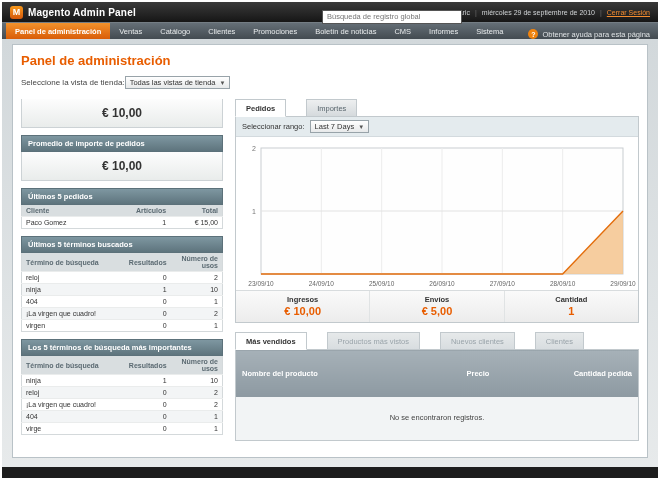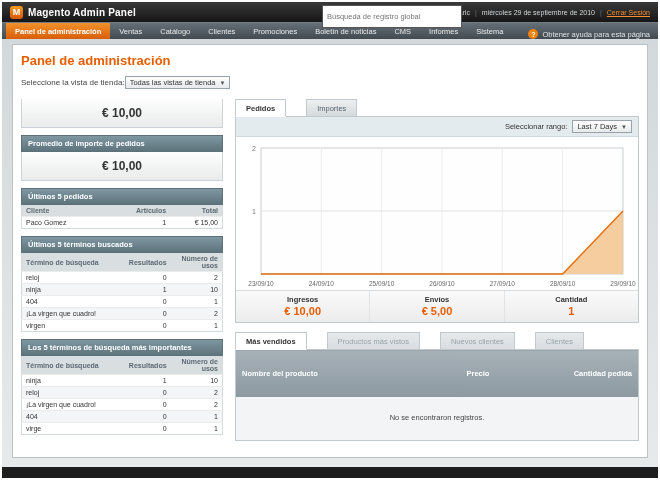--- a/index.html
+++ b/index.html
@@ -10,21 +10,21 @@
 
   
   .topbar { height:20px; flex:none; background:linear-gradient(#3a3a3a,#161616);
     display:flex; align-items:center; padding:0 8px; position:relative; }
   .brand { display:flex; align-items:center; gap:5px; }
   .logo { width:13px; height:13px; border-radius:3px;
     background:linear-gradient(#f99a1c,#d4570a); color:#fff; font-size:9px;
     font-weight:bold; display:flex; align-items:center; justify-content:center; }
   .brand-text { color:#fff; font-size:10px; font-weight:bold; letter-spacing:.2px; }
   .global-search { position:absolute; left:320px; top:3px; }
-  .global-search input { width:140px; height:23px; font-size:7.5px; padding:0 4px;
+  .global-search input { width:140px; height:14px; font-size:7.5px; padding:0 4px;
     border:1px solid #555; background:#fff; color:#444;
     font-family:"Liberation Sans", sans-serif; }
   .session { margin-left:auto; display:flex; align-items:center; gap:5px;
     font-size:7px; color:#cfd2d4; }
   .session .sep { color:#6b6b6b; }
   .logout { color:#f58c2e; text-decoration:underline; cursor:pointer; }
 
   
   .mainnav { height:17px; flex:none; background:linear-gradient(#656f77,#434b51);
     border-top:1px solid #747d84; display:flex; align-items:stretch; padding:0 4px; }
@@ -80,21 +80,21 @@
     background:linear-gradient(#edeff0,#d5dadd); color:#5a676e; cursor:pointer;
     white-space:nowrap; }
   .tab.active { background:#fff; border-bottom-color:#fff; color:#333;
     font-weight:bold; }
   .tab.disabled { color:#9aa4aa; cursor:default;
     background:linear-gradient(#e6e9ea,#d8dde0); }
   .tabs.lower { margin-top:9px; }
 
   
   .chart-box { border:1px solid #c2c9cd; background:#fff; position:relative; z-index:1; }
-  .range-bar { display:flex; justify-content:flex-end; align-items:center; gap:5px;
+  .range-bar { display:flex; align-items:center; gap:5px;
     background:#e4ebee; border-bottom:1px solid #d3dade; padding:3px 6px;
     font-size:7.5px; color:#333; }
   svg.chart { display:block; margin:3px auto 0; }
   .totals { display:flex; border-top:1px solid #d8dcde;
     background:linear-gradient(#fafafa,#ececec); }
   .total-cell { flex:1; text-align:center; padding:4px 0 5px;
     border-left:1px solid #e0e3e4; }
   .total-cell:first-child { border-left:none; }
   .t-label { font-size:7.5px; font-weight:bold; color:#333; }
   .t-value { font-size:11px; font-weight:bold; color:#e85d00; margin-top:1px; }

